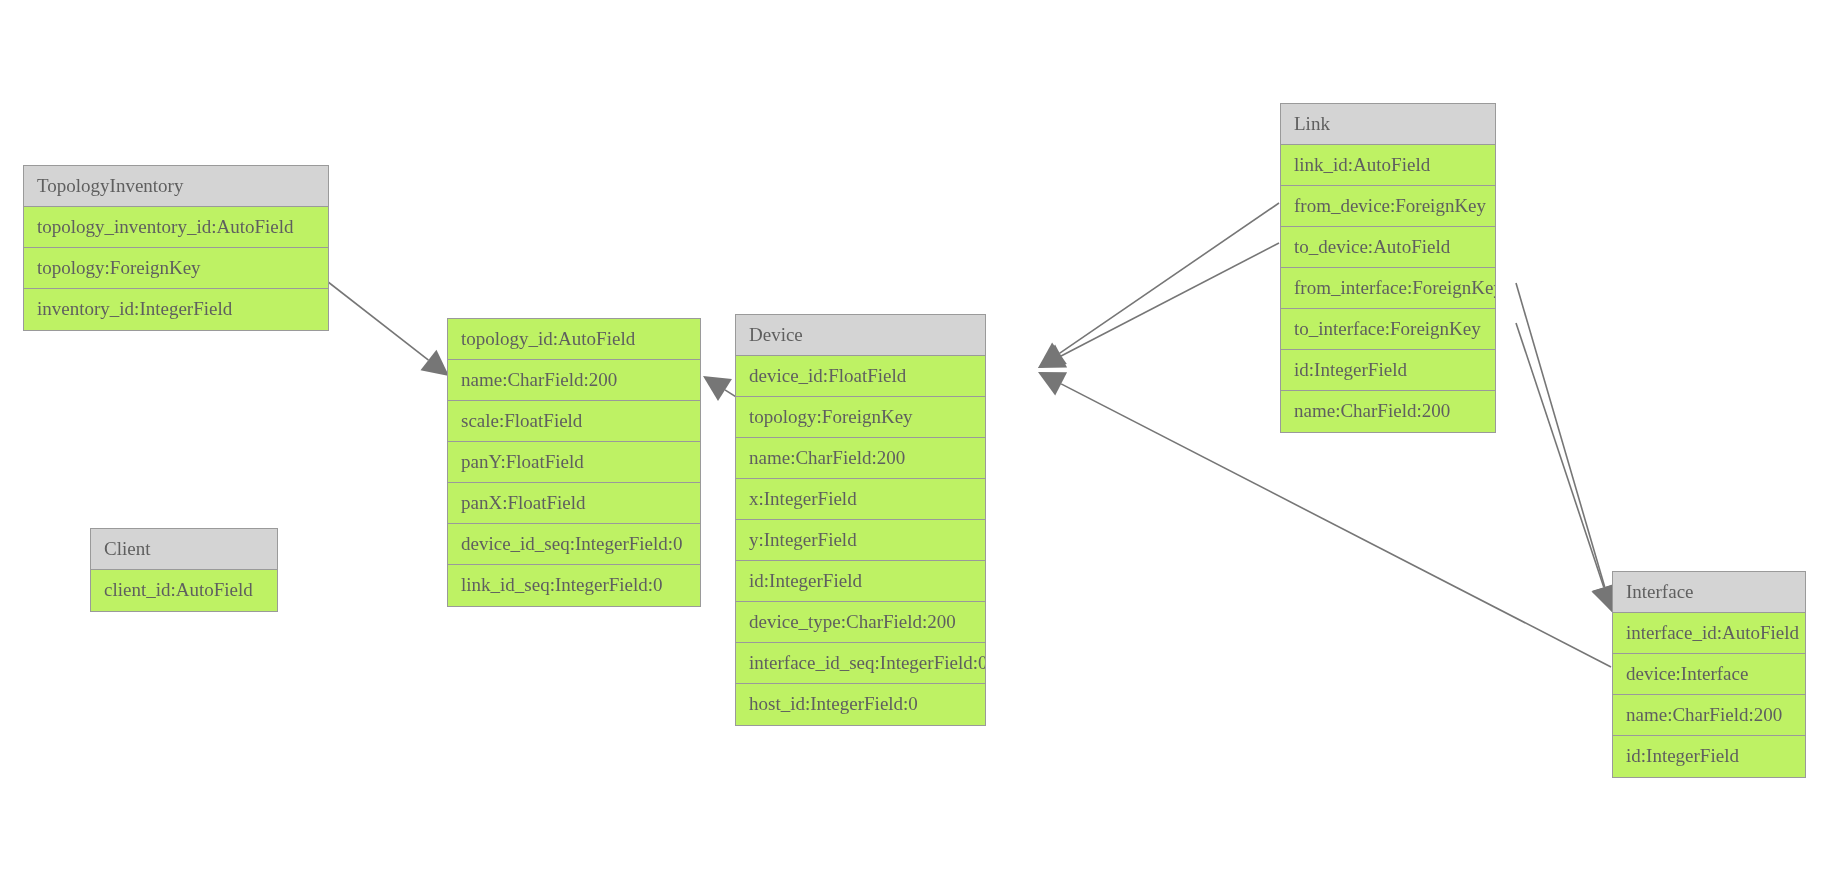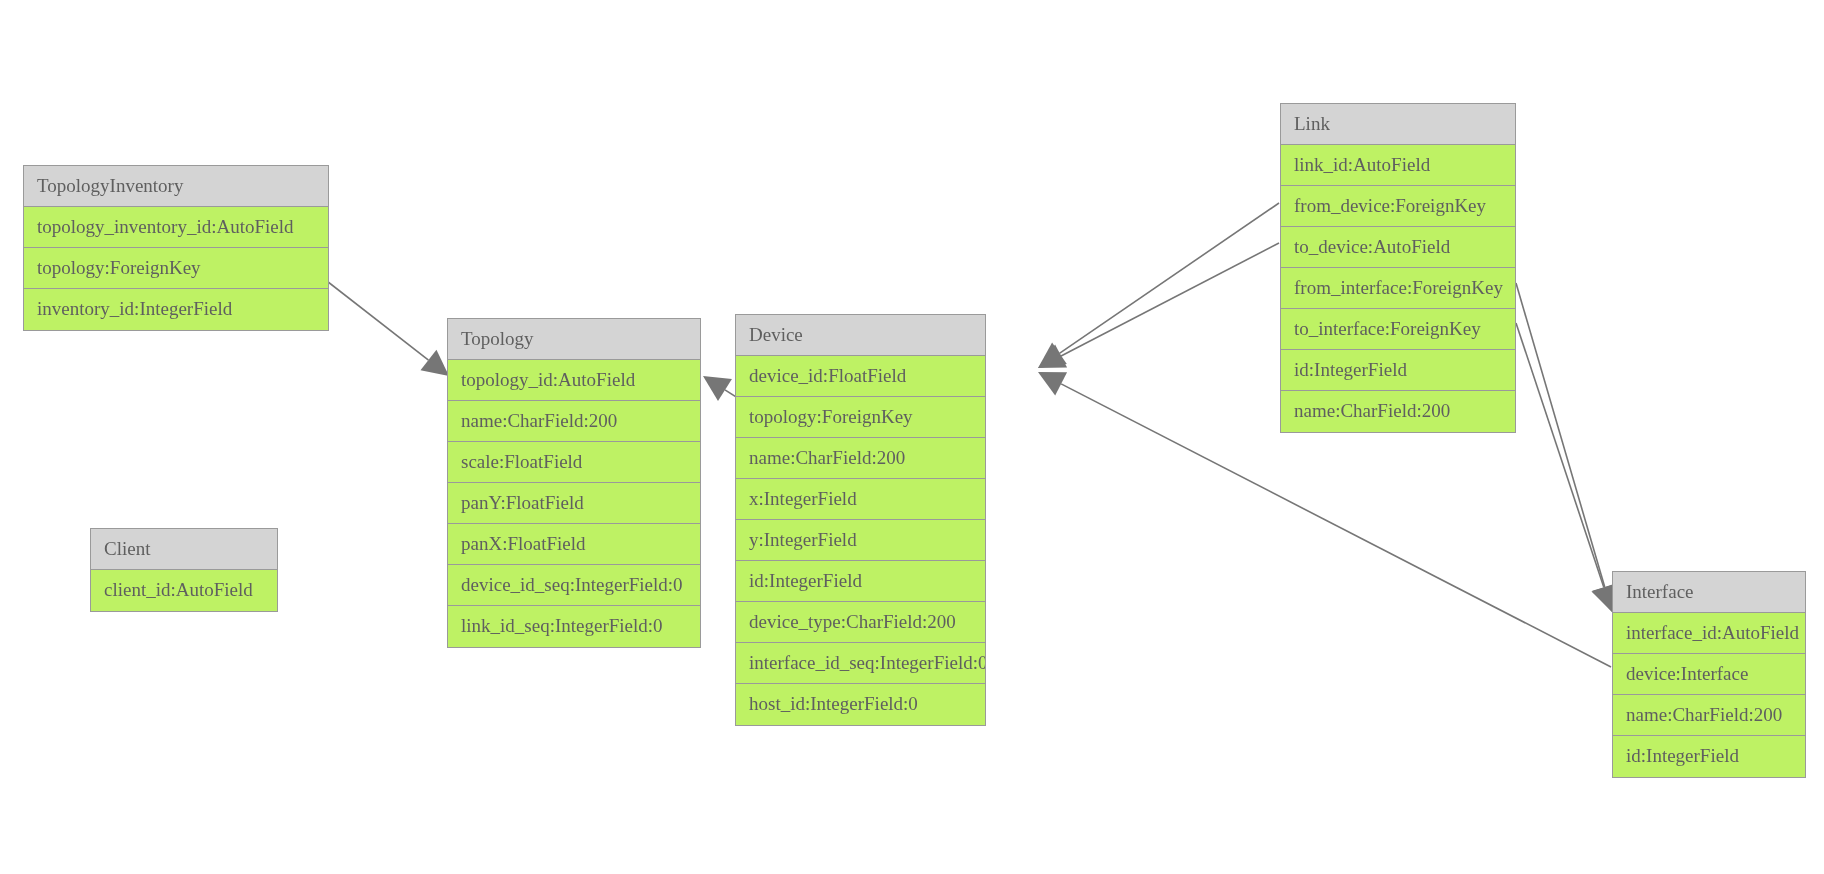--- a/index.html
+++ b/index.html
@@ -101,42 +101,41 @@
         <div class="entity-header">TopologyInventory</div>
         <div class="entity-field">topology_inventory_id:AutoField</div>
         <div class="entity-field">topology:ForeignKey</div>
         <div class="entity-field">inventory_id:IntegerField</div>
       </div>
       <div class="entity" style="left: 90px; top: 528px; width: 188px;">
         <div class="entity-header">Client</div>
         <div class="entity-field">client_id:AutoField</div>
       </div>
       <div class="entity" style="left: 447px; top: 318px; width: 254px;">
-        <div class="entity-header">Topology</div>
         <div class="entity-field">topology_id:AutoField</div>
         <div class="entity-field">name:CharField:200</div>
         <div class="entity-field">scale:FloatField</div>
         <div class="entity-field">panY:FloatField</div>
         <div class="entity-field">panX:FloatField</div>
         <div class="entity-field">device_id_seq:IntegerField:0</div>
         <div class="entity-field">link_id_seq:IntegerField:0</div>
       </div>
       <div class="entity" style="left: 735px; top: 314px; width: 251px;">
         <div class="entity-header">Device</div>
         <div class="entity-field">device_id:FloatField</div>
         <div class="entity-field">topology:ForeignKey</div>
         <div class="entity-field">name:CharField:200</div>
         <div class="entity-field">x:IntegerField</div>
         <div class="entity-field">y:IntegerField</div>
         <div class="entity-field">id:IntegerField</div>
         <div class="entity-field">device_type:CharField:200</div>
         <div class="entity-field">interface_id_seq:IntegerField:0</div>
         <div class="entity-field">host_id:IntegerField:0</div>
       </div>
-      <div class="entity" style="left: 1280px; top: 103px; width: 236px;">
+      <div class="entity" style="left: 1280px; top: 103px; width: 216px;">
         <div class="entity-header">Link</div>
         <div class="entity-field">link_id:AutoField</div>
         <div class="entity-field">from_device:ForeignKey</div>
         <div class="entity-field">to_device:AutoField</div>
         <div class="entity-field">from_interface:ForeignKey</div>
         <div class="entity-field">to_interface:ForeignKey</div>
         <div class="entity-field">id:IntegerField</div>
         <div class="entity-field">name:CharField:200</div>
       </div>
       <div class="entity" style="left: 1612px; top: 571px; width: 194px;">

